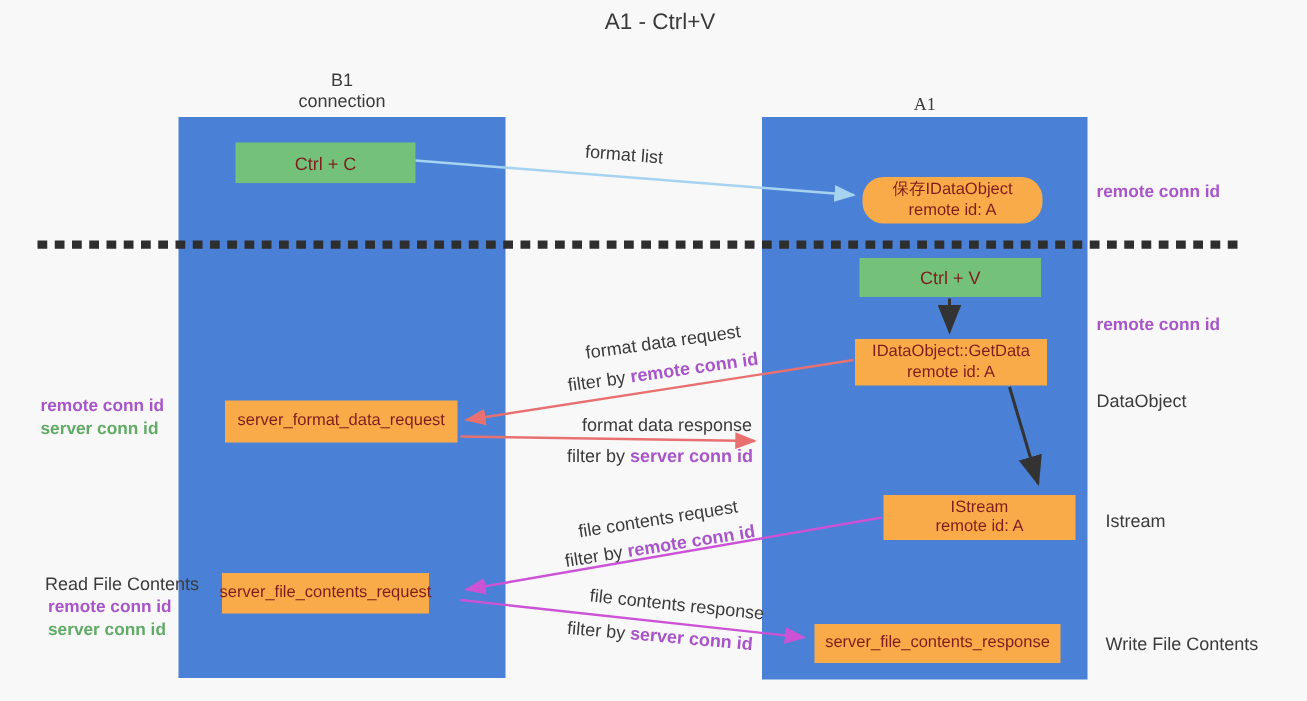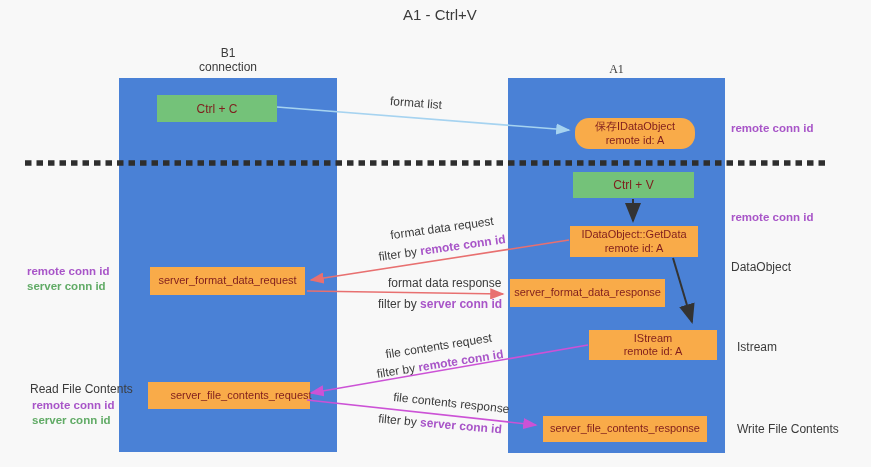--- a/index.html
+++ b/index.html
@@ -68,30 +68,27 @@
 
   <div class="node orange small" style="left:570px; top:226px; width:128px; height:31px;">
     <div>IDataObject::GetData</div>
     <div>remote id: A</div>
   </div>
 
   <div class="node orange small" style="left:150px; top:267px; width:155px; height:28px;">
     <div>server_format_data_request</div>
   </div>
 
-  <div class="node orange small" style="left:510px; top:279px; width:155px; height:28px;">
-    <div>server_format_data_response</div>
-  </div>
 
   <div class="node orange small" style="left:589px; top:330px; width:128px; height:30px;">
     <div>IStream</div>
     <div>remote id: A</div>
   </div>
 
-  <div class="node orange small" style="left:148px; top:382px; width:138px; height:27px;padding-left:24px;">
+  <div class="node orange small" style="left:148px; top:382px; width:138px; height:27px;">
     <div>server_file_contents_request</div>
   </div>
 
   <div class="node orange small" style="left:543px; top:416px; width:164px; height:26px;">
     <div>server_file_contents_response</div>
   </div>
 
   <div class="slabel purple bold11" style="left:731px; top:122px;">remote conn id</div>
   <div class="slabel purple bold11" style="left:731px; top:211px;">remote conn id</div>
   <div class="slabel" style="left:731px; top:236px;margin-top:24px;">DataObject</div>

